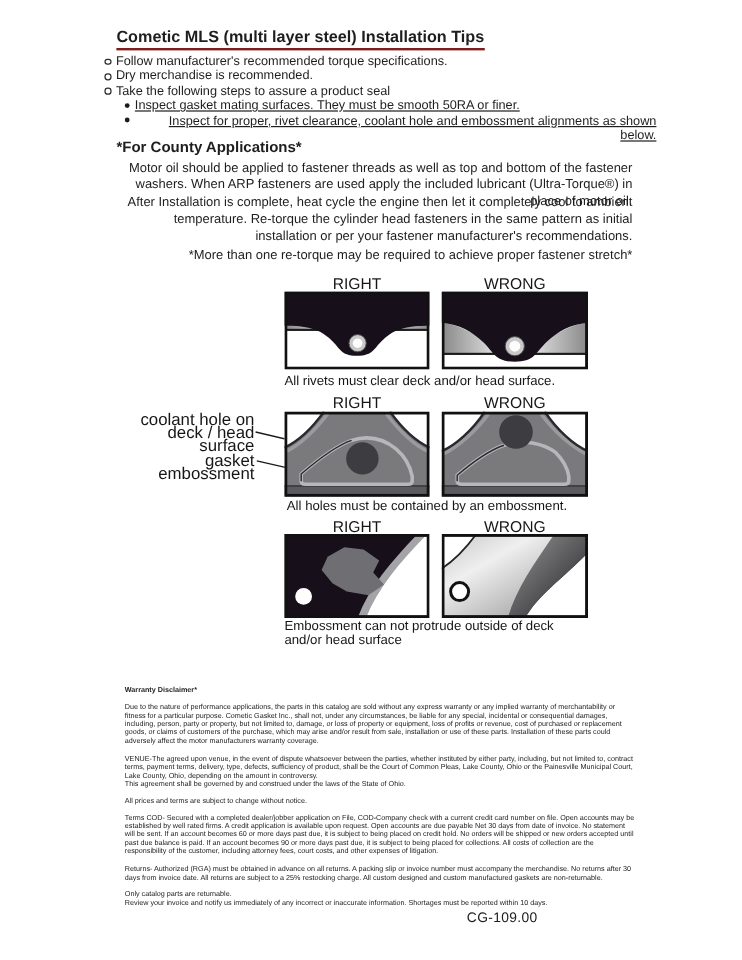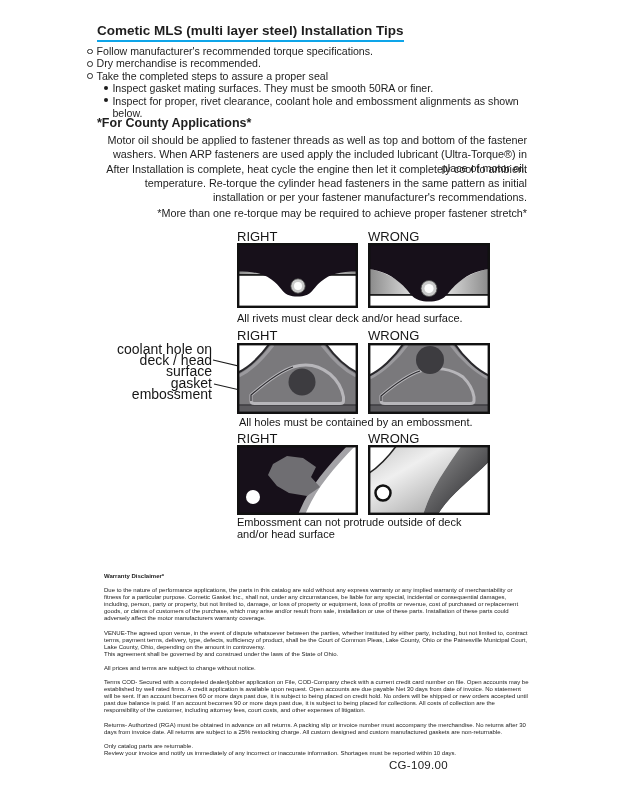--- a/index.html
+++ b/index.html
@@ -4,36 +4,36 @@
 <style>
   html,body{margin:0;padding:0;background:#ffffff;}
   .page{
     position:relative;width:618px;height:800px;background:#fff;
     font-family:"Liberation Sans",sans-serif;color:#1e1e1e;overflow:hidden;
   }
   .abs{position:absolute;}
   
   .title{
     left:97px;top:23px;font-size:13.5px;font-weight:bold;
-    border-bottom:2px solid #0ea5e9;padding-bottom:2px;white-space:nowrap;
+    border-bottom:2px solid #7f1d1d;padding-bottom:2px;white-space:nowrap;
   }
   
   .bullets{left:87px;top:45px;width:460px;font-size:10.6px;line-height:12.4px;}
-  .bl{display:flex;align-items:flex-start;}
-  .bl.sub{padding-left:17px;}
+  .bl{display:flex;align-items:flex-start;text-align:right;}
+  .bl.sub{padding-left:17px;text-decoration:underline;}
   .mk-o{flex:0 0 auto;width:3.6px;height:3.6px;border:1px solid #2c2c2c;border-radius:50%;margin:3.5px 4px 0 0;}
   .mk-f{flex:0 0 auto;width:4.4px;height:4.4px;background:#1c1c1c;border-radius:50%;margin:3.4px 4px 0 0;}
   
   .dh{left:97px;top:116px;font-size:12.5px;font-weight:bold;}
   .bodytxt{font-size:10.8px;line-height:14.2px;margin:0;text-align:right;}
   .p1{left:97px;top:133px;width:430px;}
   .p2{left:97px;top:162px;width:430px;}
   .pnote{left:97px;top:206px;width:430px;}
   
-  .lbl{width:121px;text-align:left;font-size:13px;color:#161616;}
+  .lbl{width:121px;text-align:center;font-size:13px;color:#161616;}
   .l1a{left:237px;top:229px}.l1b{left:368px;top:229px;width:122px}
   .l2a{left:237px;top:328px}.l2b{left:368px;top:328px;width:122px}
   .l3a{left:237px;top:431px}.l3b{left:368px;top:431px;width:122px}
   .b1a{left:237px;top:243px}.b1b{left:368px;top:243px}
   .b2a{left:237px;top:343px}.b2b{left:368px;top:343px}
   .b3a{left:237px;top:445px}.b3b{left:368px;top:445px}
   .figbox svg{display:block;}
   .cap{font-size:11px;color:#161616;white-space:nowrap;}
   .c1{left:237px;top:312px}
   .c2{left:239px;top:416px}
@@ -60,21 +60,21 @@
     <div class="bl">
       <span class="mk-o"></span>
       <span>Follow manufacturer's recommended torque specifications.</span>
     </div>
     <div class="bl">
       <span class="mk-o"></span>
       <span>Dry merchandise is recommended.</span>
     </div>
     <div class="bl">
       <span class="mk-o"></span>
-      <span>Take the completed steps to assure a proper seal</span>
+      <span>Take the following steps to assure a product seal</span>
     </div>
     <div class="bl sub">
       <span class="mk-f"></span>
       <span>Inspect gasket mating surfaces.  They must be smooth 50RA or finer.</span>
     </div>
     <div class="bl sub">
       <span class="mk-f"></span>
       <span>Inspect for proper, rivet clearance, coolant hole and embossment alignments as shown below.</span>
     </div>
   </div>

